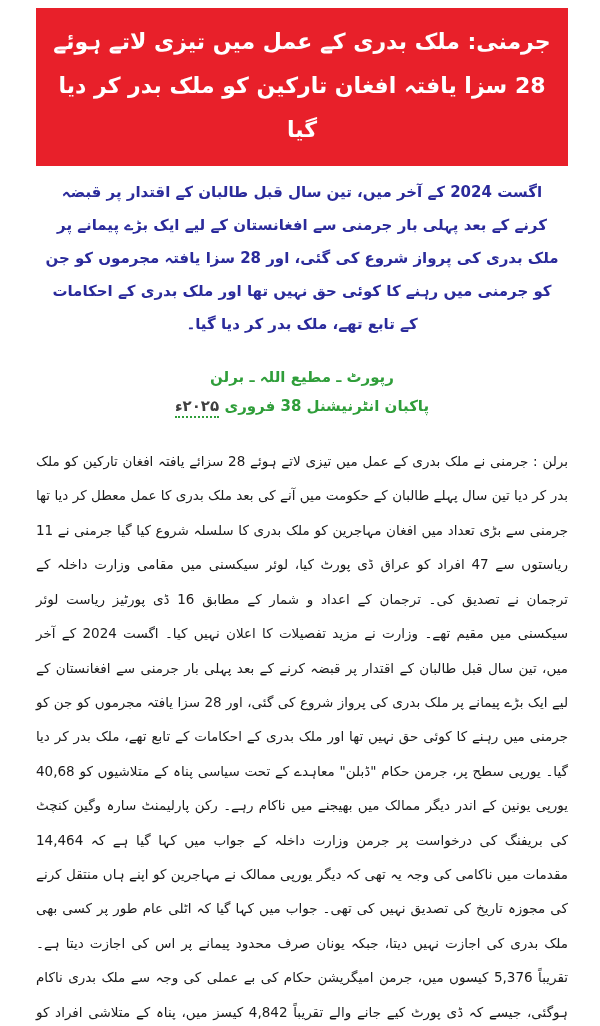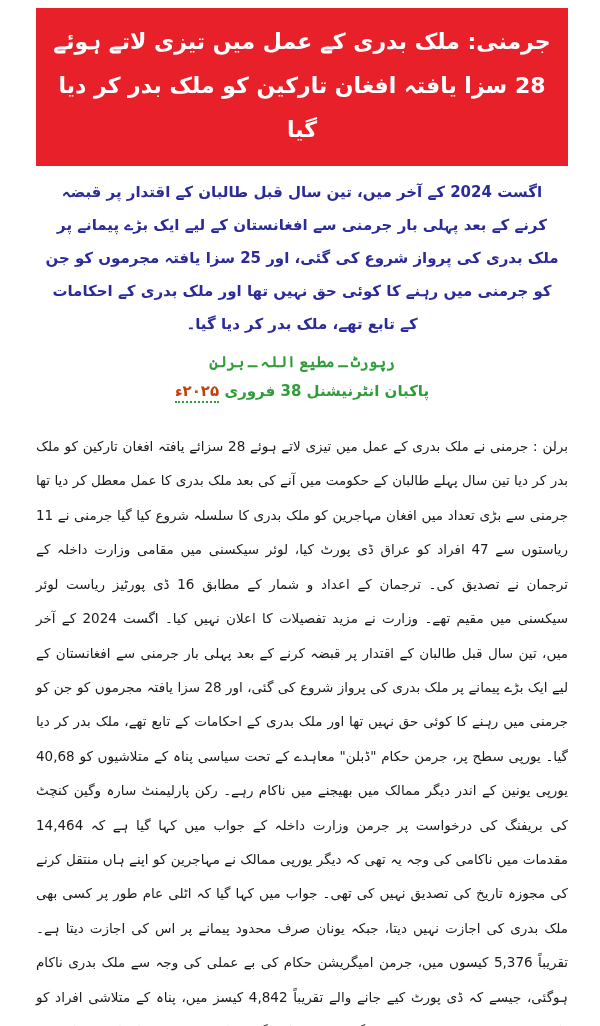--- a/index.html
+++ b/index.html
@@ -38,38 +38,37 @@
   }
   .subtitle {
     margin: 10px 40px 0 40px;
     color: #2b2b9b;
     font-weight: bold;
     font-size: 15px;
     line-height: 2.2;
     text-align: center;
   }
   .byline-reporter {
-    margin-top: 9px;
+    margin-top: 24px;
     text-align: center;
     color: #2f9e3a;
     font-weight: bold;
     font-size: 15px;
     line-height: 1.6;
-    font-family: Liberation Serif, serif;
   }
   .byline-pub {
     margin-top: 4px;
     text-align: center;
     color: #2f9e3a;
     font-weight: bold;
     font-size: 15px;
     line-height: 1.8;
   }
   .byline-pub .year {
-    color: #c2410c;
+    color: #404040;
     border-bottom: 2px dotted #2f9e3a;
     padding-bottom: 1px;
   }
   .article-body {
     margin: 24px 32px 0 32px;
     color: #1b1b1b;
     font-size: 13.5px;
     line-height: 2.55;
     text-align: justify;
     text-align-last: center;
@@ -77,21 +76,21 @@
 </style>
 </head>
 <body>
 
 <div class="page">
 
   <div class="banner">
     <h1>جرمنی: ملک بدری کے عمل میں تیزی لاتے ہوئے 28 سزا یافتہ افغان تارکین کو ملک بدر کر دیا گیا</h1>
   </div>
 
-  <div class="subtitle">اگست 2024 کے آخر میں، تین سال قبل طالبان کے اقتدار پر قبضہ کرنے کے بعد پہلی بار جرمنی سے افغانستان کے لیے ایک بڑے پیمانے پر ملک بدری کی پرواز شروع کی گئی، اور 25 سزا یافتہ مجرموں کو جن کو جرمنی میں رہنے کا کوئی حق نہیں تھا اور ملک بدری کے احکامات کے تابع تھے، ملک بدر کر دیا گیا۔</div>
+  <div class="subtitle">اگست 2024 کے آخر میں، تین سال قبل طالبان کے اقتدار پر قبضہ کرنے کے بعد پہلی بار جرمنی سے افغانستان کے لیے ایک بڑے پیمانے پر ملک بدری کی پرواز شروع کی گئی، اور 28 سزا یافتہ مجرموں کو جن کو جرمنی میں رہنے کا کوئی حق نہیں تھا اور ملک بدری کے احکامات کے تابع تھے، ملک بدر کر دیا گیا۔</div>
 
   <div class="byline-reporter">رپورٹ ـ مطیع اللہ ـ برلن</div>
 
   <div class="byline-pub">
     <span>پاکبان انٹرنیشنل 38 فروری</span>
     <span class="year">۲۰۲۵ء</span>
   </div>
 
   <div class="article-body">برلن : جرمنی نے ملک بدری کے عمل میں تیزی لاتے ہوئے 28 سزائے یافتہ افغان تارکین کو ملک بدر کر دیا تین سال پہلے طالبان کے حکومت میں آنے کی بعد ملک بدری کا عمل معطل کر دیا تھا جرمنی سے بڑی تعداد میں افغان مہاجرین کو ملک بدری کا سلسلہ شروع کیا گیا جرمنی نے 11 ریاستوں سے 47 افراد کو عراق ڈی پورٹ کیا، لوئر سیکسنی میں مقامی وزارت داخلہ کے ترجمان نے تصدیق کی۔ ترجمان کے اعداد و شمار کے مطابق 16 ڈی پورٹیز ریاست لوئر سیکسنی میں مقیم تھے۔ وزارت نے مزید تفصیلات کا اعلان نہیں کیا۔ اگست 2024 کے آخر میں، تین سال قبل طالبان کے اقتدار پر قبضہ کرنے کے بعد پہلی بار جرمنی سے افغانستان کے لیے ایک بڑے پیمانے پر ملک بدری کی پرواز شروع کی گئی، اور 28 سزا یافتہ مجرموں کو جن کو جرمنی میں رہنے کا کوئی حق نہیں تھا اور ملک بدری کے احکامات کے تابع تھے، ملک بدر کر دیا گیا۔ یورپی سطح پر، جرمن حکام "ڈبلن" معاہدے کے تحت سیاسی پناہ کے متلاشیوں کو 40,68 یورپی یونین کے اندر دیگر ممالک میں بھیجنے میں ناکام رہے۔ رکن پارلیمنٹ سارہ وگین کنچٹ کی بریفنگ کی درخواست پر جرمن وزارت داخلہ کے جواب میں کہا گیا ہے کہ 14,464 مقدمات میں ناکامی کی وجہ یہ تھی کہ دیگر یورپی ممالک نے مہاجرین کو اپنے ہاں منتقل کرنے کی مجوزہ تاریخ کی تصدیق نہیں کی تھی۔ جواب میں کہا گیا کہ اٹلی عام طور پر کسی بھی ملک بدری کی اجازت نہیں دیتا، جبکہ یونان صرف محدود پیمانے پر اس کی اجازت دیتا ہے۔ تقریباً 5,376 کیسوں میں، جرمن امیگریشن حکام کی بے عملی کی وجہ سے ملک بدری ناکام ہوگئی، جیسے کہ ڈی پورٹ کیے جانے والے تقریباً 4,842 کیسز میں، پناہ کے متلاشی افراد کو ایک خاص وقت پر نہیں ملا۔ ڈبلن ریگولیشن میں کہا گیا ہے کہ یورپی یونین کے کسی ملک میں واقع کسی فرد کے لیے سیاسی پناہ کے طریقہ کار پر کارروائی کی ذمہ داری بلاک کے اندر کسی دوسرے ملک کو منتقل کر دی جاتی ہے اگر یہ شخص اس دوسرے ملک میں پناہ کے لیے درخواست دیتا ہے یا پہلے اس کی سرزمین میں داخل ہوتا ہے، بشرطیکہ اس ملک میں ڈی پورٹیشن چھ ماہ کے اندر ہو جائے، صرف غیر معمولی معاملات میں آخری تاریخ میں توسیع کے امکان کے ساتھ۔ اگر پناہ کے متلاشی کو ڈبلن معاہدے کے مطابق دوسری ذمہ دار ریاست میں ڈی پورٹ نہیں کیا جا سکتا ہے، تو وہ اس ریاست کے دائرہ اختیار میں آ جاتا ہے جس میں وہ واقع ہے (اس معاملے میں جرمنی) اور پھر وہاں پناہ کے لیے درخواست دے سکتا ہے۔ ڈبلن ریگولیشن میں کہا گیا ہے کہ یورپی یونین کے کسی ملک میں واقع کسی فرد کے لیے سیاسی پناہ کے طریقہ کار پر کارروائی کی ذمہ داری بلاک کے اندر کسی دوسرے ملک کو منتقل کر دی جاتی ہے اگر یہ شخص اس دوسرے ملک میں پناہ کے لیے درخواست دیتا ہے یا پہلے اس کی سرزمین میں داخل ہوتا ہے، بشرطیکہ اس ملک میں ڈی پورٹیشن چھ ماہ کے اندر ہو جائے، صرف غیر معمولی معاملات میں آخری تاریخ میں توسیع کے امکان کے ساتھ۔ اگر پناہ کے متلاشی کو ڈبلن معاہدے کے مطابق دوسری ذمہ دار ریاست میں ڈی پورٹ نہیں کیا جا سکتا تو وہ اس ریاست کے دائرہ اختیار میں آتا ہے جس میں اس معاملے میں جرمنی واقع ہے اور پھر وہ وہاں پناہ کے لیے درخواست دے سکتا ہے۔ اس حوالے سے جرمن حکومت نے حال ہی میں کہا ہے کہ 2024 میں اپنے آبائی ممالک یا یورپی یونین کے دیگر ممالک کو ڈی پورٹ کیے جانے والے افراد کی تعداد پچھلے سال کے مقابلے میں بہت زیادہ تھی اور خاص طور پر 20 ہزار 84 افراد تک پہنچ گئی۔ ان کیسز میں سے 5,827 کیسز ڈبلن ریگولیشن پر لاگو ہوتے ہیں۔</div>
 

